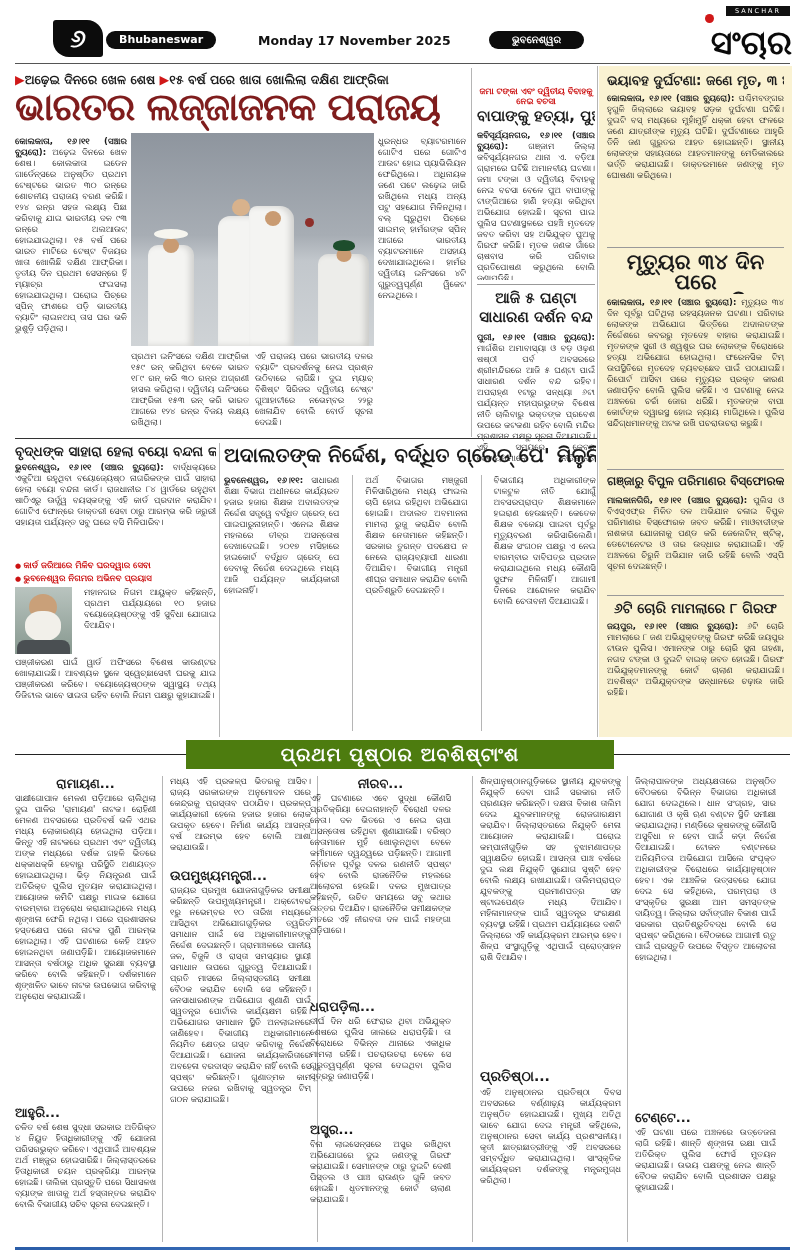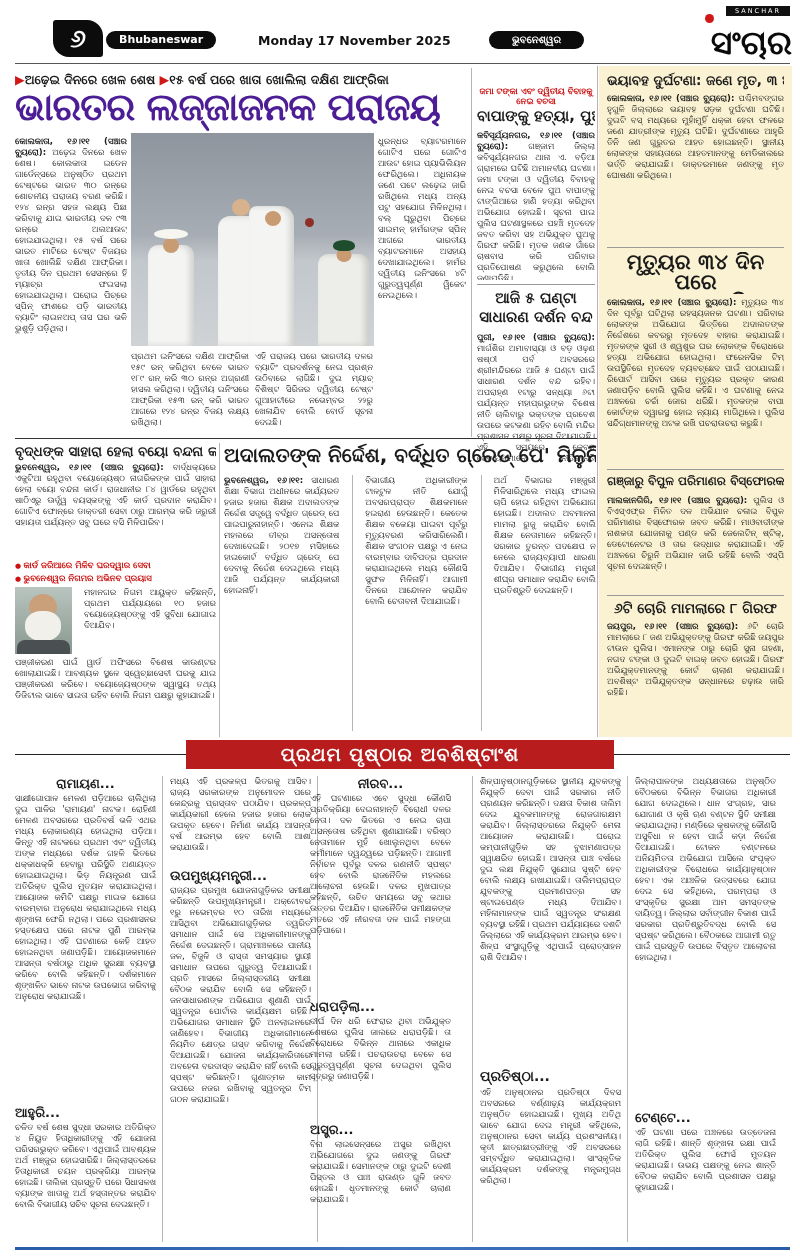--- a/index.html
+++ b/index.html
@@ -25,21 +25,21 @@
 
   
   .jbody { font-size:8.5px; line-height:11px; text-align:justify; overflow:hidden; color:#1c1c1c; }
   .dl { font-weight:bold; }
   .dl::after { content:" "; }
   .nowrap { white-space:nowrap; overflow:hidden; }
 
   
   .kicker { position:absolute; left:15px; top:72px; width:460px; height:16px; font-size:12.5px; font-weight:bold; white-space:nowrap; overflow:hidden; }
   .kicker .arr { color:#d01818; }
-  .lead-head { position:absolute; left:15px; top:85px; width:462px; height:48px; font-size:38px; font-weight:900; letter-spacing:-1px; white-space:nowrap; overflow:hidden; color:#4c1d95; }
+  .lead-head { position:absolute; left:15px; top:85px; width:462px; height:48px; font-size:38px; font-weight:900; letter-spacing:-1px; white-space:nowrap; overflow:hidden; color:#7f1d1d; }
   .lead-colL { position:absolute; left:15px;  top:136px; width:112px; height:301px; }
   .lead-colR { position:absolute; left:378px; top:136px; width:88px;  height:301px; }
   .lead-b1   { position:absolute; left:131px; top:351px; width:118px; height:86px; }
   .lead-b2   { position:absolute; left:255px; top:351px; width:118px; height:86px; }
 
   
   .photo { position:absolute; left:131px; top:133px; width:243px; height:213px; overflow:hidden;
            background:linear-gradient(#8e959e 0%, #a7adb4 48%, #c2c7cc 60%, #cfd3d6 100%); }
   .crowd { position:absolute; left:-10px; top:-10px; right:-10px; height:65%; filter:blur(3px);
            background:
@@ -81,21 +81,21 @@
   .om-body { position:absolute; left:2px; bottom:-4px; width:53px; height:18px; border-radius:8px 8px 0 0; background:#4a4f52; }
 
   .gp { position:absolute; left:224px; top:443px; width:372px; height:294px; }
   .gp-head { font-size:20px; font-weight:900; text-align:center; height:32px; white-space:nowrap; overflow:hidden; }
   .gp-cols { display:flex; gap:13px; height:256px; }
   .gp-col { width:115.3px; height:100%; }
   .gp-col + .gp-col { border-left:1px solid #b5b5b5; padding-left:12px; }
 
   
   .banner-line { position:absolute; left:15px; top:754px; width:775px; height:1px; background:#222; }
-  .banner { position:absolute; left:186px; top:740px; width:428px; height:29px; background:#b91c1c; color:#fff;
+  .banner { position:absolute; left:186px; top:740px; width:428px; height:29px; background:#4d7c0f; color:#fff;
             font-size:19px; font-weight:900; display:flex; align-items:center; justify-content:center; letter-spacing:1px; }
 
   
   .jumpcol { position:absolute; top:776px; width:141px; height:466px; display:flex; flex-direction:column; }
   .sh { font-weight:900; font-size:13px; height:17px; flex:none; overflow:hidden; white-space:nowrap; }
   .sh.c { text-align:center; }
   .jb { flex:none; }
 
   .footer-rule { position:absolute; left:15px; top:1247px; width:775px; height:3px;
                  background:linear-gradient(90deg,#2a5da8,#3f74c0 50%,#2a5da8); }
@@ -220,22 +220,22 @@
   </div>
 
   <div class="vrule" style="left:219px; top:443px; height:294px;"></div>
 
   <div class="gp">
     <div class="gp-head">ଅଦାଲତଙ୍କ ନିର୍ଦ୍ଦେଶ, ବର୍ଦ୍ଧିତ ଗ୍ରେଡ୍ ପେ' ମିଳୁନି</div>
     <div class="gp-cols">
       <div class="gp-col jbody">
         <span class="dl">ଭୁବନେଶ୍ୱର, ୧୬।୧୧:</span><span>ସାଧାରଣ ଶିକ୍ଷା ବିଭାଗ ଅଧୀନରେ କାର୍ଯ୍ୟରତ ହଜାର ହଜାର ଶିକ୍ଷକ ଅଦାଲତଙ୍କ ନିର୍ଦ୍ଦେଶ ସତ୍ତ୍ୱେ ବର୍ଦ୍ଧିତ ଗ୍ରେଡ୍ ପେ ପାଇପାରୁନାହାନ୍ତି। ଏନେଇ ଶିକ୍ଷକ ମହଲରେ ତୀବ୍ର ଅସନ୍ତୋଷ ଦେଖାଦେଇଛି। ୨୦୧୭ ମସିହାରେ ହାଇକୋର୍ଟ ବର୍ଦ୍ଧିତ ଗ୍ରେଡ୍ ପେ ଦେବାକୁ ନିର୍ଦ୍ଦେଶ ଦେଇଥିଲେ ମଧ୍ୟ ଆଜି ପର୍ଯ୍ୟନ୍ତ କାର୍ଯ୍ୟକାରୀ ହୋଇନାହିଁ।</span>
       </div>
+      <div class="gp-col jbody">ଅର୍ଥ ବିଭାଗର ମଞ୍ଜୁରୀ ମିଳିସାରିଥିଲେ ମଧ୍ୟ ଫାଇଲ ଚାପି ହୋଇ ରହିଥିବା ଅଭିଯୋଗ ହୋଇଛି। ଅଦାଲତ ଅବମାନନା ମାମଲା ରୁଜୁ କରାଯିବ ବୋଲି ଶିକ୍ଷକ ନେତାମାନେ କହିଛନ୍ତି। ସରକାର ତୁରନ୍ତ ପଦକ୍ଷେପ ନ ନେଲେ ରାଜ୍ୟବ୍ୟାପୀ ଧାରଣା ଦିଆଯିବ। ବିଭାଗୀୟ ମନ୍ତ୍ରୀ ଶୀଘ୍ର ସମାଧାନ କରାଯିବ ବୋଲି ପ୍ରତିଶ୍ରୁତି ଦେଇଛନ୍ତି।</div>
       <div class="gp-col jbody">ବିଭାଗୀୟ ଅଧିକାରୀଙ୍କ ଟାଳଟୁଳ ନୀତି ଯୋଗୁଁ ଅବସରପ୍ରାପ୍ତ ଶିକ୍ଷକମାନେ ହଇରାଣ ହେଉଛନ୍ତି। କେତେକ ଶିକ୍ଷକ ବକେୟା ପାଇବା ପୂର୍ବରୁ ମୃତ୍ୟୁବରଣ କରିସାରିଲେଣି। ଶିକ୍ଷକ ସଂଗଠନ ପକ୍ଷରୁ ଏ ନେଇ ବାରମ୍ବାର ଦାବିପତ୍ର ପ୍ରଦାନ କରାଯାଇଥିଲେ ମଧ୍ୟ କୌଣସି ସୁଫଳ ମିଳିନାହିଁ। ଆଗାମୀ ଦିନରେ ଆନ୍ଦୋଳନ କରାଯିବ ବୋଲି ଚେତାବନୀ ଦିଆଯାଇଛି।</div>
-      <div class="gp-col jbody">ଅର୍ଥ ବିଭାଗର ମଞ୍ଜୁରୀ ମିଳିସାରିଥିଲେ ମଧ୍ୟ ଫାଇଲ ଚାପି ହୋଇ ରହିଥିବା ଅଭିଯୋଗ ହୋଇଛି। ଅଦାଲତ ଅବମାନନା ମାମଲା ରୁଜୁ କରାଯିବ ବୋଲି ଶିକ୍ଷକ ନେତାମାନେ କହିଛନ୍ତି। ସରକାର ତୁରନ୍ତ ପଦକ୍ଷେପ ନ ନେଲେ ରାଜ୍ୟବ୍ୟାପୀ ଧାରଣା ଦିଆଯିବ। ବିଭାଗୀୟ ମନ୍ତ୍ରୀ ଶୀଘ୍ର ସମାଧାନ କରାଯିବ ବୋଲି ପ୍ରତିଶ୍ରୁତି ଦେଇଛନ୍ତି।</div>
     </div>
   </div>
 
   <div class="banner-line"></div>
   <div class="banner">ପ୍ରଥମ ପୃଷ୍ଠାର ଅବଶିଷ୍ଟାଂଶ</div>
 
   <div class="jumpcol" style="left:15px;">
     <div class="sh c">ରାମାୟଣ...</div>
     <div class="jb jbody" style="height:312px;">ସାକ୍ଷୀଗୋପାଳ ମେଳଣ ପଡ଼ିଆରେ ଚାଲିଥିଲା ଦୁଇ ପାଳିର 'ରାମାୟଣ' ନାଟକ। ରୋହିଣୀ ମେଳଣ ଅବସରରେ ପ୍ରତିବର୍ଷ ଭଳି ଏଥର ମଧ୍ୟ ଲୋକାରଣ୍ୟ ହୋଇଥିଲା ପଡ଼ିଆ। କିନ୍ତୁ ଏହି ନାଟକରେ ପ୍ରଥମ ଏବଂ ଦ୍ୱିତୀୟ ଅଙ୍କ ମଧ୍ୟରେ ଦର୍ଶକ ଗହଳି ଭିତରେ ଧକ୍କାଧକ୍କି ହେବାରୁ ପରିସ୍ଥିତି ଅଣାୟତ୍ତ ହୋଇଯାଇଥିଲା। ଭିଡ଼ ନିୟନ୍ତ୍ରଣ ପାଇଁ ଅତିରିକ୍ତ ପୁଲିସ ମୁତୟନ କରାଯାଇଥିଲା। ଆୟୋଜକ କମିଟି ପକ୍ଷରୁ ମାଇକ ଯୋଗେ ବାରମ୍ବାର ଅନୁରୋଧ କରାଯାଇଥିଲେ ମଧ୍ୟ ଶୃଙ୍ଖଳା ଫେରି ନଥିଲା। ପରେ ପ୍ରଶାସନର ହସ୍ତକ୍ଷେପ ପରେ ନାଟକ ପୁଣି ଆରମ୍ଭ ହୋଇଥିଲା। ଏହି ଘଟଣାରେ କେହି ଆହତ ହୋଇନଥିବା ଜଣାପଡ଼ିଛି। ଆୟୋଜକମାନେ ଆସନ୍ତା ବର୍ଷଠାରୁ ଅଧିକ ସୁରକ୍ଷା ବ୍ୟବସ୍ଥା କରିବେ ବୋଲି କହିଛନ୍ତି। ଦର୍ଶକମାନେ ଶୃଙ୍ଖଳିତ ଭାବେ ନାଟକ ଉପଭୋଗ କରିବାକୁ ଅନୁରୋଧ କରାଯାଇଛି।</div>
     <div class="sh">ଆହୁରି...</div>

